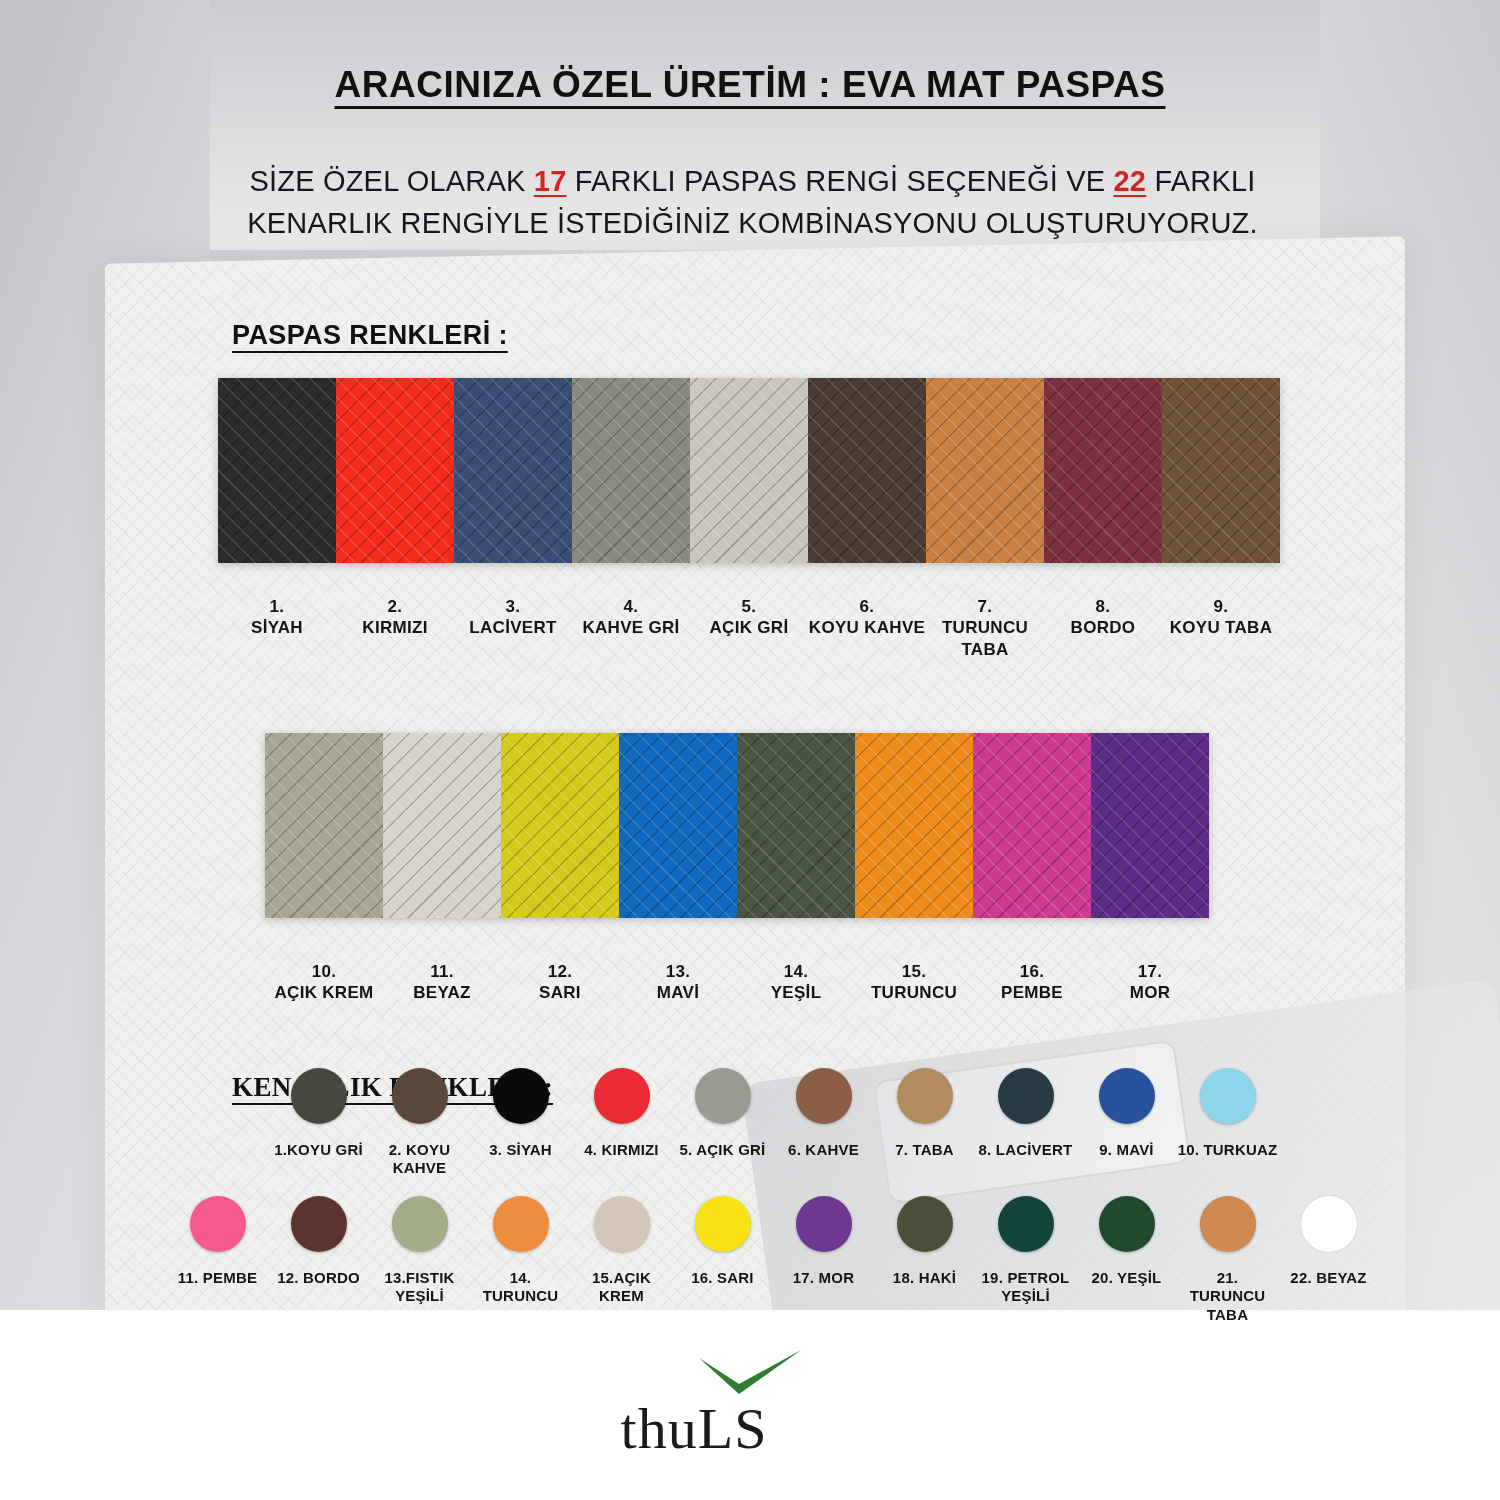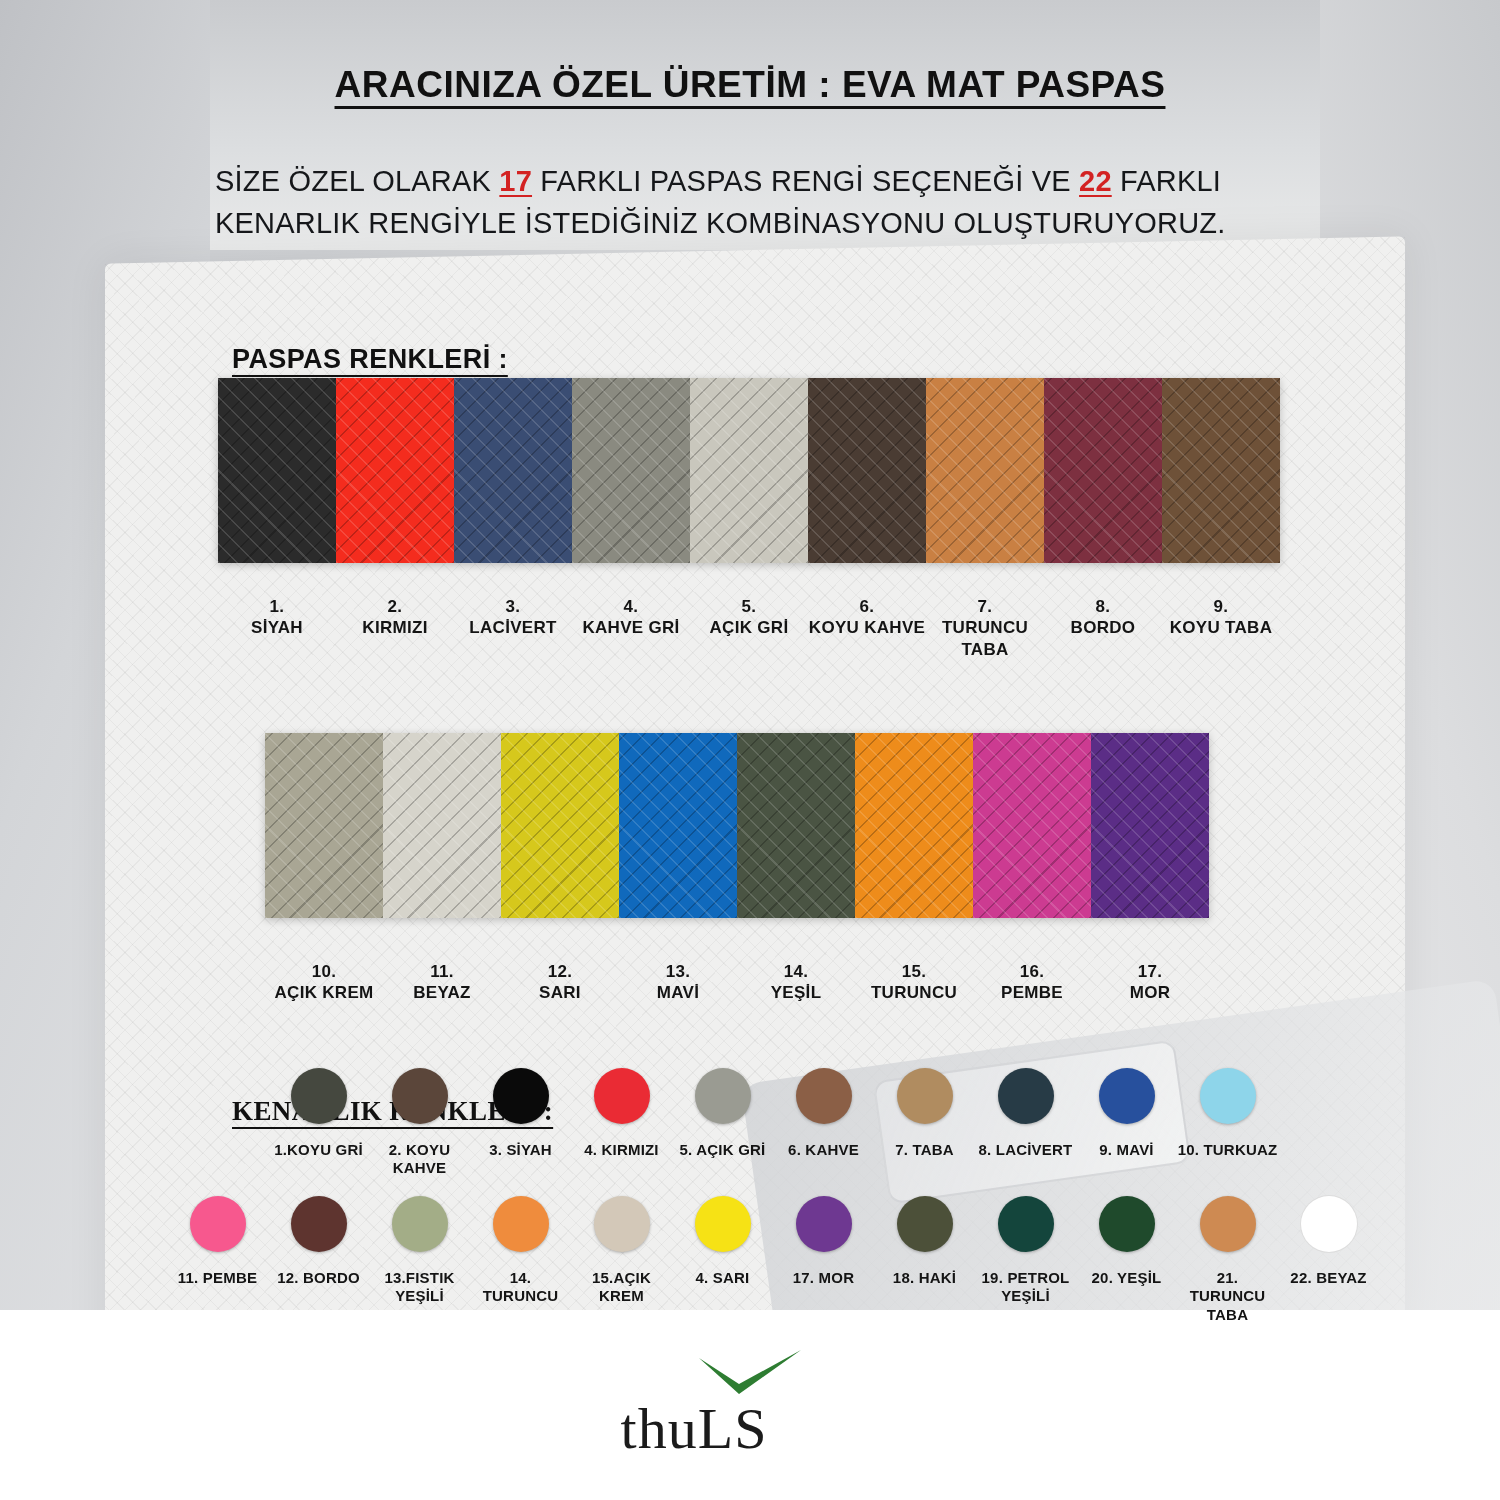--- a/index.html
+++ b/index.html
@@ -68,33 +68,32 @@
     text-align:center;
     font-size:37px;font-weight:bold;letter-spacing:.5px;
     color:#111;
     text-decoration:underline;
     text-underline-offset:9px;
     text-decoration-thickness:3px;
   }
 
   .subtitle{
     position:absolute;left:215px;top:160px;width:1075px;
-    text-align:left;
+    text-align:center;
     font-size:29px;line-height:1.45;
     color:#15171a;
     letter-spacing:.2px;
   }
   .num-red{color:#d32222;font-weight:bold;text-decoration:underline;text-underline-offset:4px;}
 
   .section-head{
     position:absolute;
     font-size:27px;font-weight:bold;color:#111;
     text-decoration:underline;text-underline-offset:7px;text-decoration-thickness:2px;
     letter-spacing:.4px;
-    margin-top:24px;
   }
   #head-paspas{left:232px;top:320px;}
   #head-kenarlik{left:232px;top:1072px;font-family:Liberation Serif, serif;}
 
   
   .strip{
     position:absolute;display:flex;height:185px;
     box-shadow:0 2px 8px rgba(0,0,0,.22);
   }
   #strip1{left:218px;top:378px;}
@@ -270,21 +269,21 @@
     <div class="dotcell">
         <div class="dot" style="background:#ef8c3d"></div>
         <div class="dotlab">14. TURUNCU</div>
       </div>
     <div class="dotcell">
         <div class="dot" style="background:#d3c8b8"></div>
         <div class="dotlab">15.AÇIK KREM</div>
       </div>
     <div class="dotcell">
         <div class="dot" style="background:#f6e215"></div>
-        <div class="dotlab">4. SARI</div>
+        <div class="dotlab">16. SARI</div>
       </div>
     <div class="dotcell">
         <div class="dot" style="background:#6e3891"></div>
         <div class="dotlab">17. MOR</div>
       </div>
     <div class="dotcell">
         <div class="dot" style="background:#4c5039"></div>
         <div class="dotlab">18. HAKİ</div>
       </div>
     <div class="dotcell">

